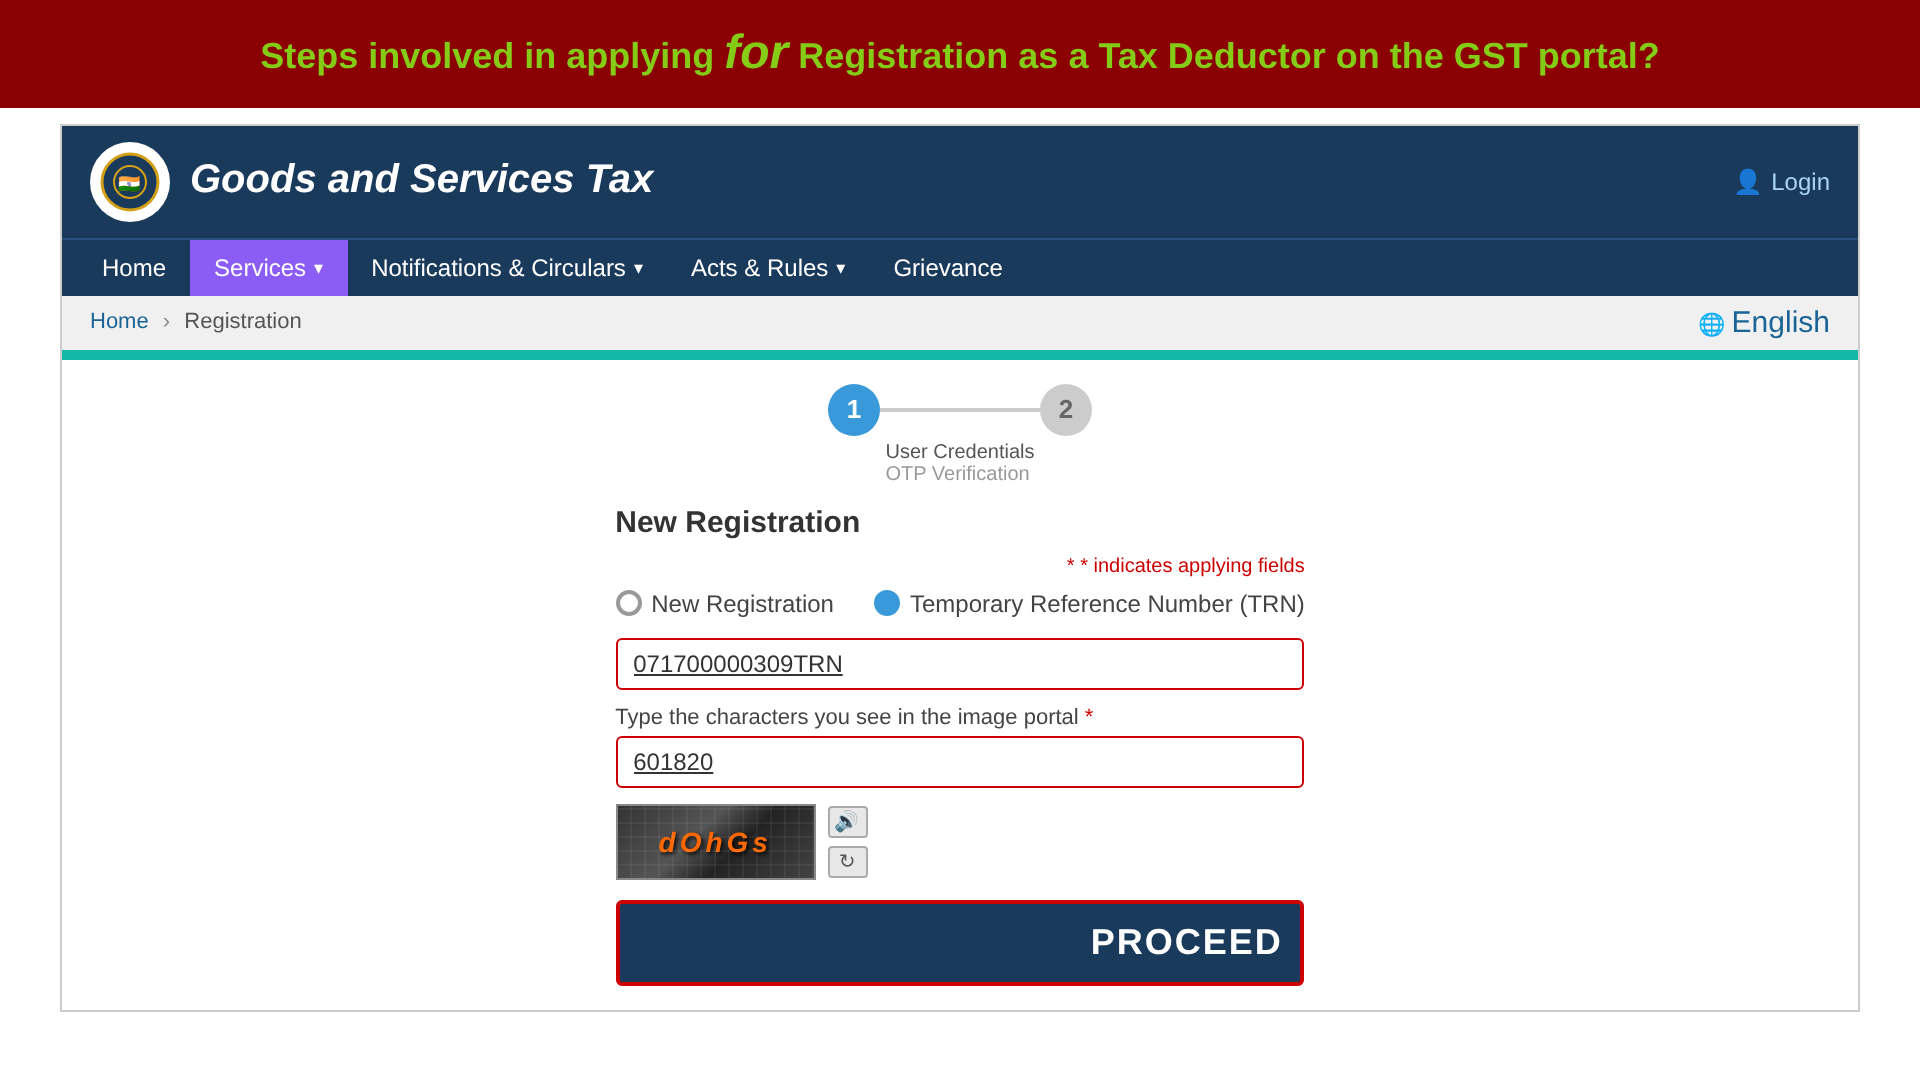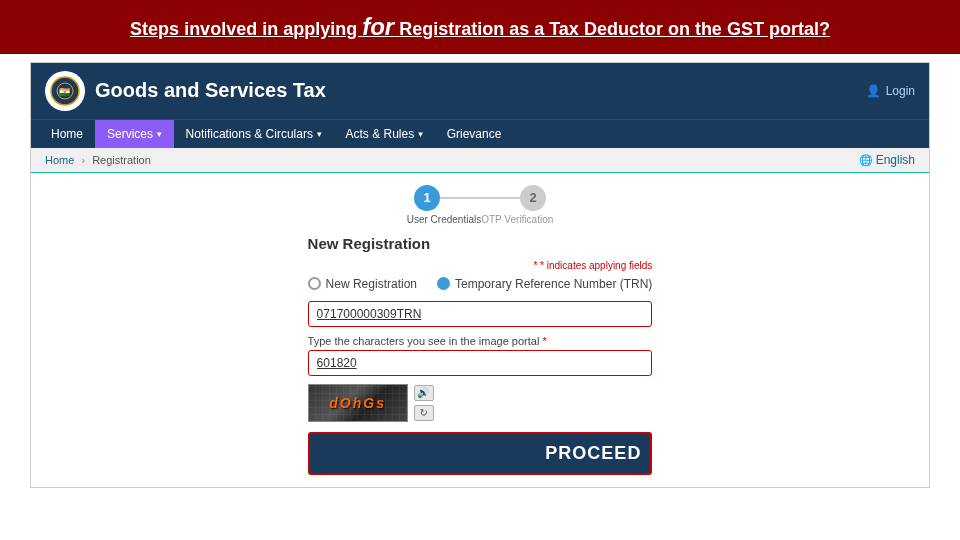--- a/index.html
+++ b/index.html
@@ -7,27 +7,26 @@
       font-family: Arial, sans-serif;
       background: #fff;
       width: 960px;
       height: 540px;
       overflow: hidden;
     }
 
     
     .top-banner {
       background: #8B0000;
-      color: #ffffff;
+      color: #84cc16;
       text-align: center;
       padding: 10px 20px;
       font-size: 18px;
       font-weight: bold;
       line-height: 1.4;
-      text-decoration: underline;
     }
     .top-banner span.for-word {
       font-size: 24px;
       font-style: italic;
       font-weight: bold;
     }
 
     
     .portal {
       background: #fff;
@@ -54,20 +53,21 @@
       height: 40px;
       background: #fff;
       border-radius: 50%;
       display: flex; align-items: center; justify-content: center;
       font-size: 20px;
     }
     .portal-title {
       color: #fff;
       font-size: 20px;
       font-weight: bold;
+      font-style: italic;
     }
     .portal-login {
       color: #aad4f5;
       font-size: 12px;
       display: flex;
       align-items: center;
       gap: 4px;
     }
 
     
@@ -95,25 +95,25 @@
 
     
     .breadcrumb-bar {
       background: #f0f0f0;
       padding: 5px 14px;
       font-size: 11px;
       color: #555;
       display: flex;
       justify-content: space-between;
       align-items: center;
-      border-bottom: 1px solid #14b8a6;
+      border-bottom: 5px solid #14b8a6;
     }
     .breadcrumb-bar a { color: #1a6496; text-decoration: none; }
     .breadcrumb-bar .sep { margin: 0 4px; color: #888; }
-    .lang-link { color: #1a6496; font-size: 12px; margin-top: 28px; }
+    .lang-link { color: #1a6496; font-size: 15px; margin-top: 28px; }
 
     
     .content-area {
       padding: 12px 20px;
       background: #fff;
     }
     .step-circle {
       width: 26px;
       height: 26px;
       border-radius: 50%;
@@ -350,21 +350,21 @@
               <span>1</span>
             </div>
           </div>
           <div style="width:80px; height:2px; background:#ccc; margin-top:0;"></div>
           <div class="step-group">
             <div class="step-circle inactive">
               <span>2</span>
             </div>
           </div>
         </div>
-        <div style="display:flex; margin-top:3px;">
+        <div style="display:flex; margin-top:3px;flex-direction:column;">
           <div style="font-size:10px; color:#555; text-align:center;">User Credentials</div>
           <div style="font-size:10px; color:#999; ">OTP Verification</div>
         </div>
       </div>
 
       <div class="form-container">
         <div class="form-title">New Registration</div>
 
         <div class="mandatory-note">
           <span style="color:#c00;">*</span> <span>* indicates applying fields</span>

